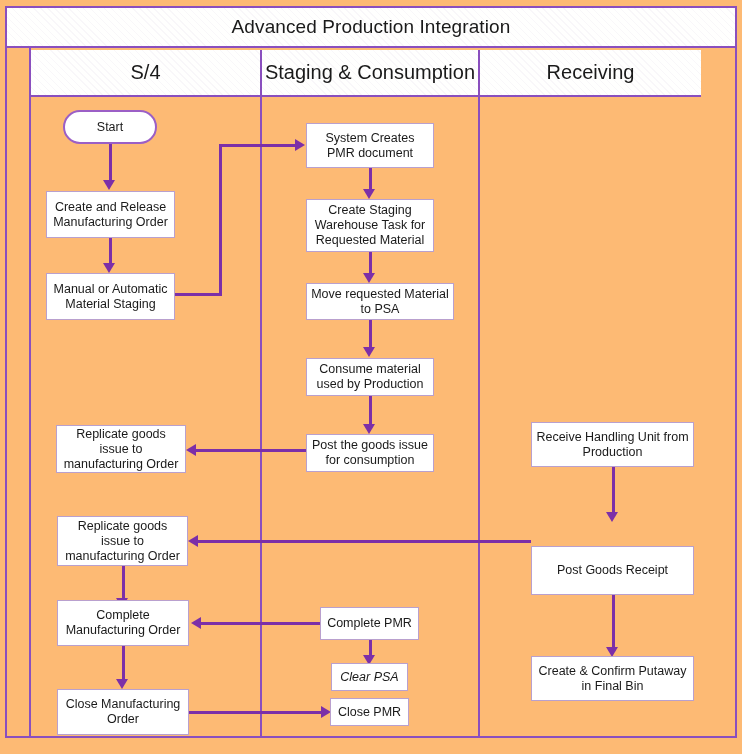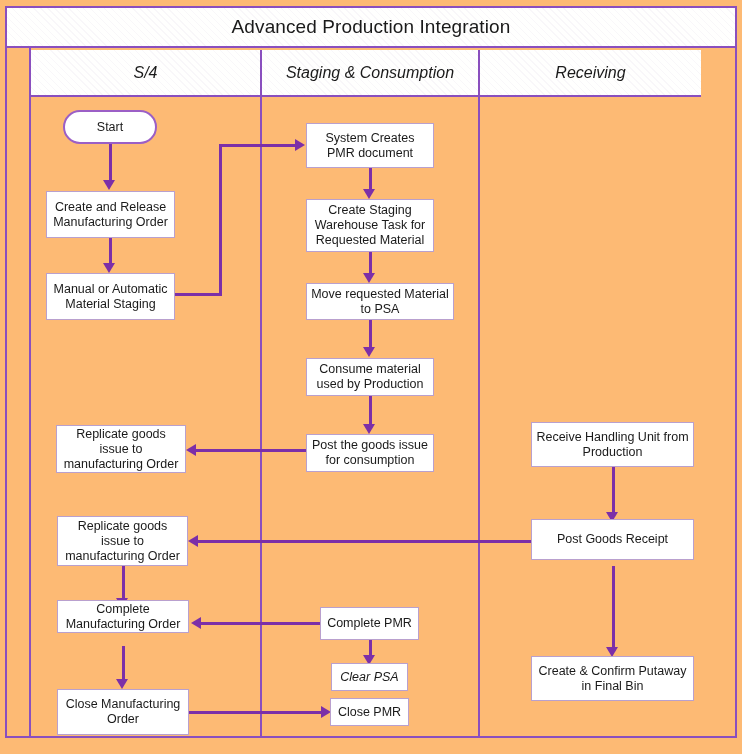--- a/index.html
+++ b/index.html
@@ -48,21 +48,21 @@
     width:2px;height:688px;
     background:#8A4FBE;
   }
   
   .lane-head{
     position:absolute;
     top:50px;height:47px;
     box-sizing:border-box;
     border-bottom:2px solid #8A4FBE;
     display:flex;align-items:center;justify-content:center;
-    font-size:16px;color:#1a1a1a;font-style:italic;
+    font-size:20px;color:#1a1a1a;
   }
   .lane-head.l0{left:31px;width:229px;}
   .lane-head.l1{left:260px;width:218px;border-left:2px solid #8A4FBE;}
   .lane-head.l2{left:478px;width:223px;border-left:2px solid #8A4FBE;}
   
   .lane-div{
     position:absolute;top:97px;width:2px;height:639px;background:#8A4FBE;
   }
   .lane-div.d1{left:260px;}
   .lane-div.d2{left:478px;}
@@ -172,21 +172,21 @@
   <div class="node start hatch" style="left:63px;top:110px;width:94px;height:34px;">Start</div>
 
   <div class="node" style="left:46px;top:191px;width:129px;height:47px;">Create and  Release Manufacturing Order</div>
 
   <div class="node" style="left:46px;top:273px;width:129px;height:47px;">Manual or Automatic Material Staging</div>
 
   <div class="node" style="left:56px;top:425px;width:130px;height:48px;">Replicate goods issue to manufacturing Order</div>
 
   <div class="node" style="left:57px;top:516px;width:131px;height:50px;">Replicate goods issue to manufacturing Order</div>
 
-  <div class="node" style="left:57px;top:600px;width:132px;height:33px;">Complete Manufacturing Order</div>
+  <div class="node" style="left:57px;top:600px;width:132px;height:46px;">Complete Manufacturing Order</div>
 
   <div class="node" style="left:57px;top:689px;width:132px;height:46px;">Close Manufacturing Order</div>
 
   <div class="node" style="left:306px;top:123px;width:128px;height:45px;">System Creates PMR document</div>
 
   <div class="node" style="left:306px;top:199px;width:128px;height:53px;">Create Staging Warehouse Task for Requested Material</div>
 
   <div class="node" style="left:306px;top:283px;width:148px;height:37px;">Move requested Material to PSA</div>
 
   <div class="node" style="left:306px;top:358px;width:128px;height:38px;">Consume material used by Production</div>
@@ -194,17 +194,17 @@
   <div class="node" style="left:306px;top:434px;width:128px;height:38px;">Post the goods issue for consumption</div>
 
   <div class="node" style="left:320px;top:607px;width:99px;height:33px;">Complete PMR</div>
 
   <div class="node" style="left:331px;top:663px;width:77px;height:28px;font-style:italic;">Clear PSA</div>
 
   <div class="node" style="left:330px;top:698px;width:79px;height:28px;">Close PMR</div>
 
   <div class="node" style="left:531px;top:422px;width:163px;height:45px;">Receive Handling Unit from Production</div>
 
-  <div class="node" style="left:531px;top:519px;width:163px;height:41px;">Post Goods Receipt</div>
+  <div class="node" style="left:531px;top:546px;width:163px;height:49px;">Post Goods Receipt</div>
 
   <div class="node" style="left:531px;top:656px;width:163px;height:45px;">Create &amp; Confirm Putaway in Final Bin</div>
 
 </div>
 
 </body></html>

